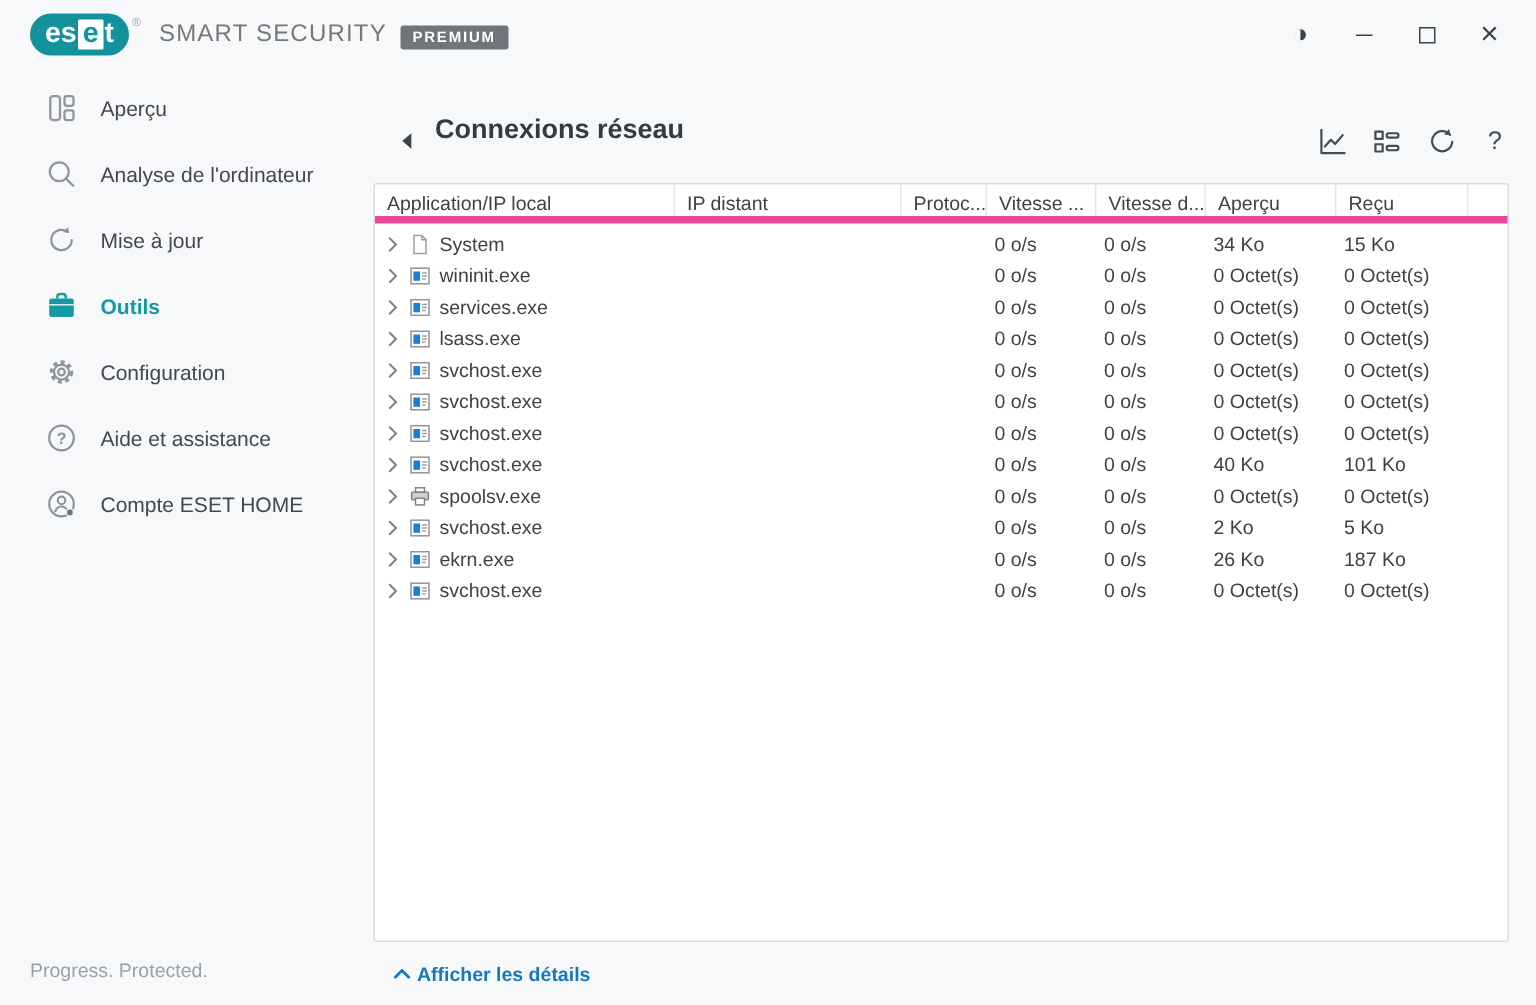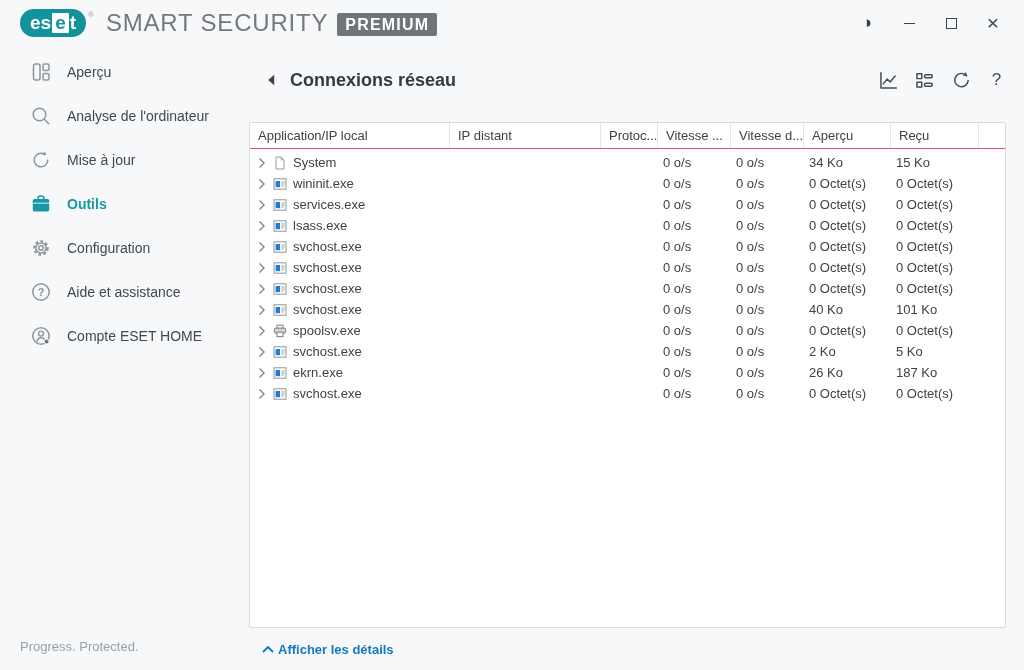--- a/index.html
+++ b/index.html
@@ -15,55 +15,55 @@
 
   
   .titlebar { position:absolute; top:0; left:0; right:0; height:46px; display:flex; align-items:center; }
   .logo { margin-left:20px; display:flex; align-items:flex-start; }
   .logo-pill {
     background:#14929b; border-radius:15px; height:28px; padding:0 10px;
     display:flex; align-items:center; font-weight:bold; font-size:19px; color:#fff;
   }
   .logo-pill .boxed { background:#fff; color:#14929b; padding:0 3px; margin:0 1px; border-radius:1px; line-height:20px; }
   .reg { font-size:8px; color:#9ca1a5; margin-left:2px; margin-top:1px; }
-  .wordmark { margin-left:12px; font-size:24px; color:#75797c; letter-spacing:0.8px; }
+  .wordmark { margin-left:12px; font-size:16px; color:#75797c; letter-spacing:0.8px; }
   .badge {
-    margin-left:9px; margin-top:3px; background:#6e767c; color:#fff; font-size:16px; font-weight:bold;
+    margin-left:9px; margin-top:3px; background:#6e767c; color:#fff; font-size:10px; font-weight:bold;
     letter-spacing:1.2px; padding:3px 8px 2px 8px; border-radius:2px;
   }
   .win-controls { margin-left:auto; margin-right:10px; display:flex; align-items:center; }
   .win-btn { width:42px; height:32px; display:flex; align-items:center; justify-content:center; color:#3b4248; cursor:pointer; }
   .win-btn.theme { font-size:17px; }
   .win-btn.min span { display:block; width:11px; border-top:1.5px solid #3b4248; }
   .win-btn.max span { display:block; width:11px; height:11px; border:1.5px solid #3b4248; }
   .win-btn.close { font-size:21px; font-weight:400; }
 
   
   .sidebar { position:absolute; top:50px; left:0; width:220px; bottom:40px; }
   .nav-item { height:44px; display:flex; align-items:center; padding-left:30px; font-size:14px; color:#42484e; cursor:pointer; }
   .nav-item .nicon { width:22px; height:22px; margin-right:15px; flex:0 0 22px; }
   .nav-item.active { color:#1599a2; font-weight:bold; }
   .stroke-ic { stroke:#8f959a; fill:none; stroke-width:1.5; stroke-linecap:round; stroke-linejoin:round; }
 
   
-  .page-header { position:absolute; left:248px; top:62px; right:16px; height:36px; display:flex; align-items:center; }
+  .page-header { position:absolute; left:248px; top:76px; right:16px; height:36px; display:flex; }
   .back-btn { margin-left:19px; width:14px; display:flex; align-items:center; cursor:pointer; }
   .page-title { margin-left:9px; font-size:18px; font-weight:bold; color:#333b42; }
   .actions { margin-left:auto; display:flex; align-items:center; gap:13px; }
   .action-btn { width:23px; height:23px; display:flex; align-items:center; justify-content:center; cursor:pointer; color:#424c54; }
   .action-btn svg { stroke:#424c54; fill:none; stroke-width:1.4; stroke-linecap:round; stroke-linejoin:round; }
   .action-btn.help { font-size:17px; color:#424c54; }
 
   
   .table {
     position:absolute; left:249px; top:122px; width:757px; height:506px;
     background:#fff; border:1px solid #d9dcde; border-radius:2px;
   }
   .thead, .tr { display:grid; grid-template-columns:199px 151px 57px 73px 73px 87px 88px 1fr; }
-  .thead { height:26px; border-bottom:1px solid #ec4899; }
+  .thead { height:26px; border-bottom:5px solid #ec4899; }
   .th { font-size:13px; color:#3c4247; padding:5px 4px 0 8px; white-space:nowrap; overflow:hidden; cursor:pointer; }
   .th + .th { border-left:1px solid #e3e6e8; }
   .tbody { padding-top:3px; }
   .tr { height:21px; align-items:center; }
   .td { font-size:13px; color:#3c4247; padding-left:6px; white-space:nowrap; overflow:hidden; }
   .td.app { display:flex; align-items:center; padding-left:8px; }
   .chevwrap { display:flex; width:9px; margin-right:6px; cursor:pointer; }
   .picon { display:flex; width:15px; margin-right:5px; }
   .pname { font-size:13px; }
 

